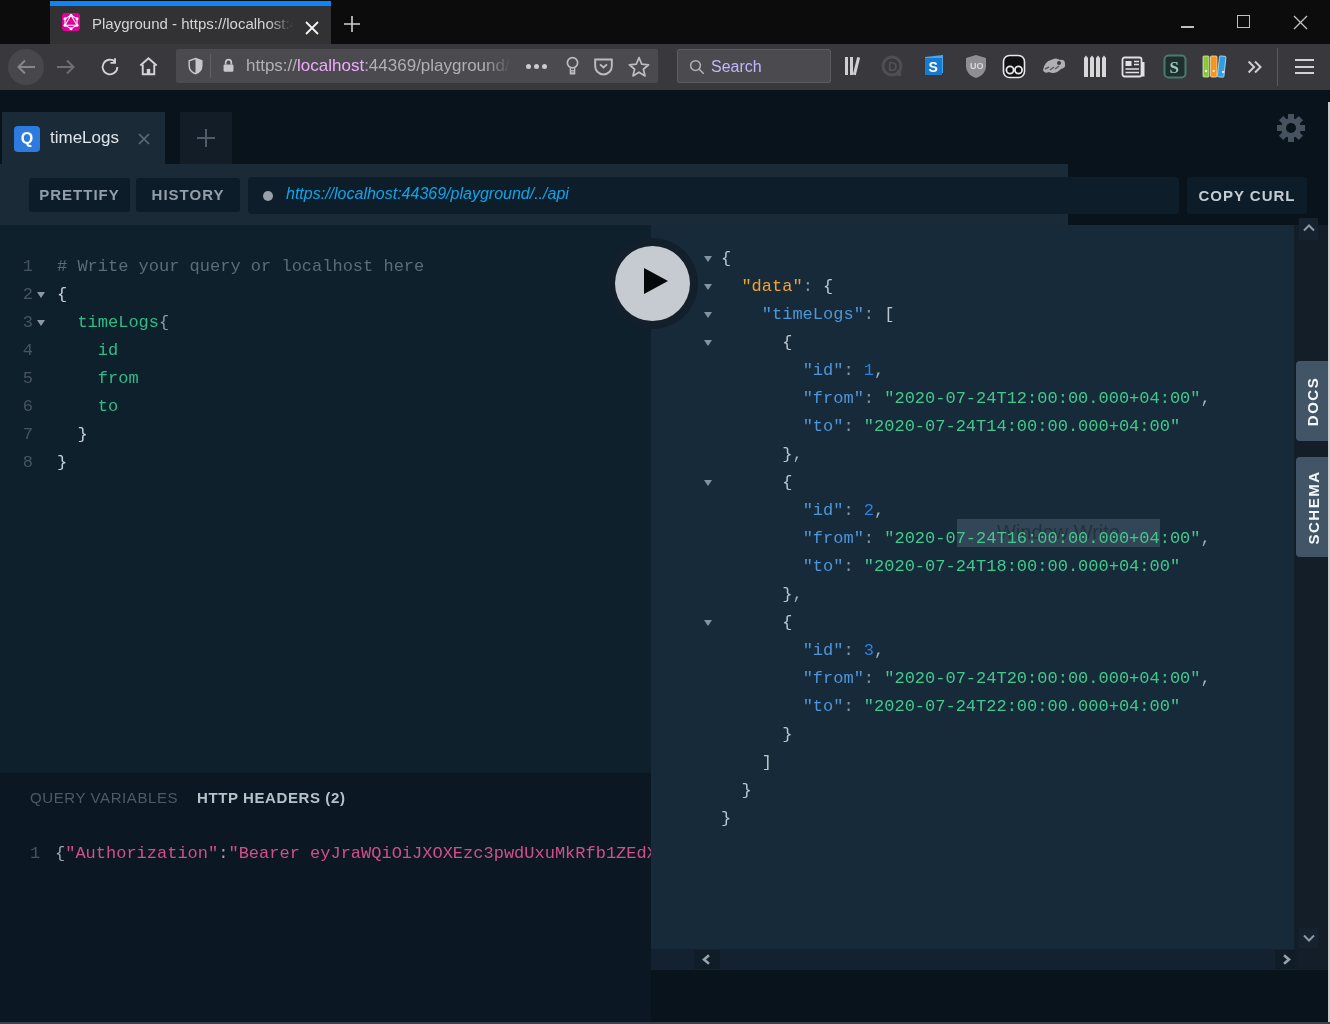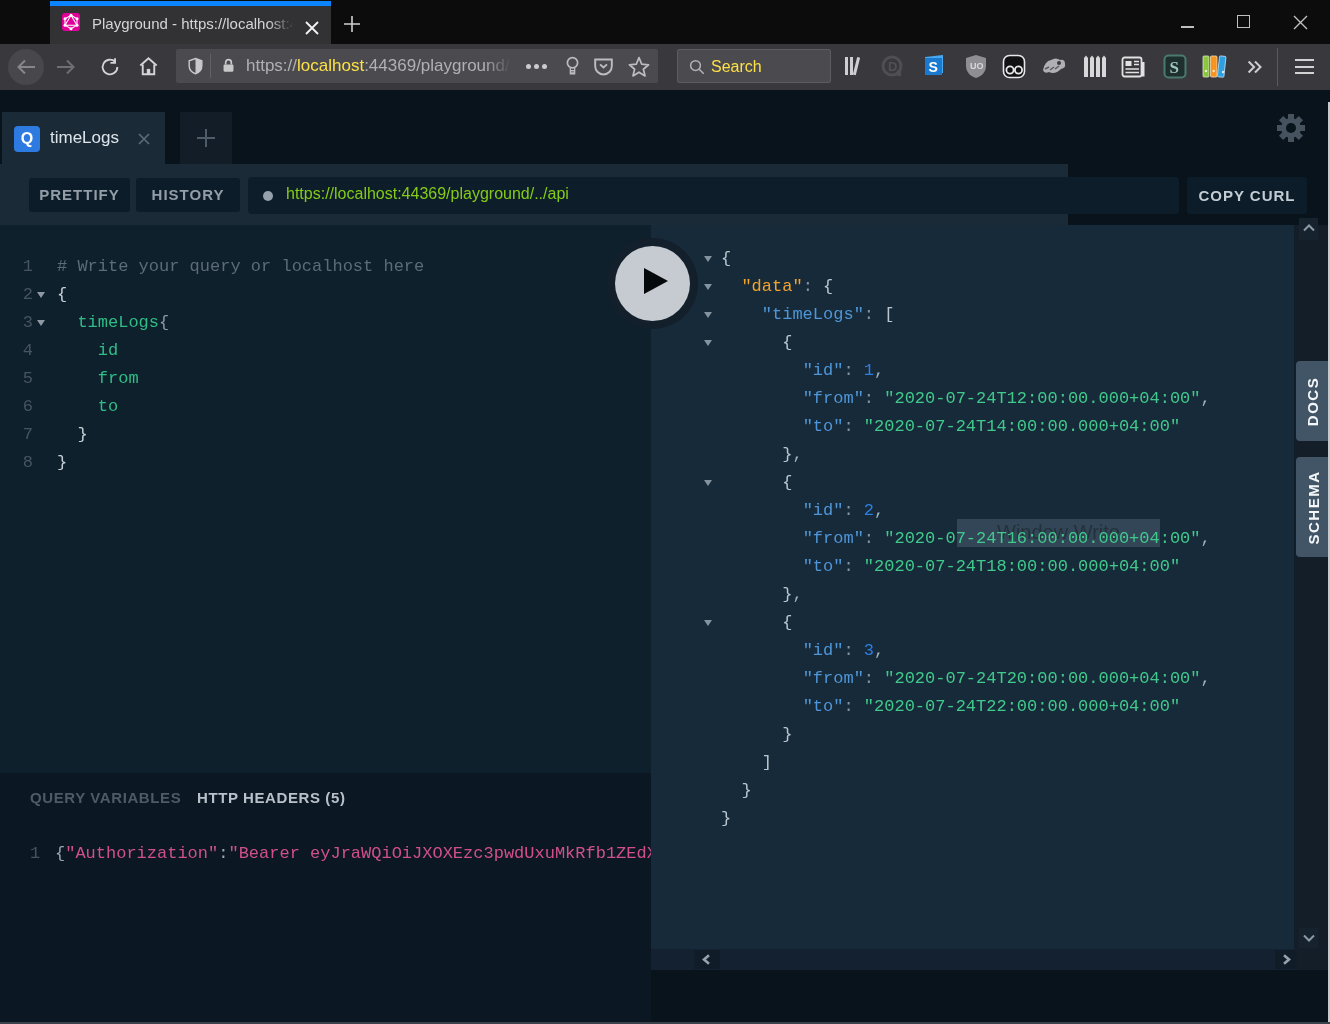--- a/index.html
+++ b/index.html
@@ -73,21 +73,21 @@
     <div class="abs" style="left:176px;top:5px;width:482px;height:34px;background:#4a4a4f;border-radius:2px;">
       <svg class="abs" style="left:10px;top:7px;" width="19" height="20" viewBox="0 0 24 24">
           <path d="M12 2.5 L20 5.5 V11.5 C20 16.5 16.5 20.5 12 21.8 C7.5 20.5 4 16.5 4 11.5 V5.5 Z" stroke="#c8c8ca" stroke-width="1.8" fill="none"></path>
           <path d="M12 2.5 L20 5.5 V11.5 C20 16.5 16.5 20.5 12 21.8 Z" fill="#c8c8ca"></path>
         </svg>
       <div class="abs" style="left:34px;top:5px;width:1px;height:24px;background:#626266;"></div>
       <svg class="abs" style="left:44px;top:8px;" width="17" height="18" viewBox="0 0 24 24">
           <rect x="5" y="10" width="14" height="10" rx="1.5" fill="#c8c8ca"></rect>
           <path d="M8 10 V7 a4 4 0 0 1 8 0 V10" stroke="#c8c8ca" stroke-width="2.4" fill="none"></path>
         </svg>
-      <div class="abs" style="left:70px;top:6px;width:272px;height:22px;overflow:hidden;font-size:17px;line-height:22px;white-space:nowrap;color:#b1b1b3;">https://<span style="color:#fde047;">localhost</span>:44369/playground/../api</div>
+      <div class="abs" style="left:70px;top:6px;width:272px;height:22px;overflow:hidden;font-size:17px;line-height:22px;white-space:nowrap;color:#b1b1b3;">https://<span style="color:#f0abfc;">localhost</span>:44369/playground/../api</div>
       <div class="abs" style="left:308px;top:6px;width:34px;height:22px;background:linear-gradient(to right,rgba(74,74,79,0),#4a4a4f 80%);"></div>
       <div class="abs" style="left:350px;top:15px;width:5px;height:5px;border-radius:50%;background:#cbcbcd;"></div>
       <div class="abs" style="left:358px;top:15px;width:5px;height:5px;border-radius:50%;background:#cbcbcd;"></div>
       <div class="abs" style="left:366px;top:15px;width:5px;height:5px;border-radius:50%;background:#cbcbcd;"></div>
       <svg class="abs" style="left:388px;top:6px;" width="17" height="23" viewBox="0 0 20 25">
           <circle cx="10" cy="8" r="6" stroke="#bdbdbf" stroke-width="2" fill="none"></circle>
           <path d="M7.5 14 v7 h5 v-7 M7.5 17.5 h5 M7.5 20 h5" stroke="#bdbdbf" stroke-width="1.6" fill="none"></path>
         </svg>
       <svg class="abs" style="left:417px;top:8px;" width="21" height="20" viewBox="0 0 24 22">
           <path d="M2.5 2.5 H21.5 V10 A9.5 9.5 0 0 1 2.5 10 Z" stroke="#bdbdbf" stroke-width="2.2" fill="none"></path>
@@ -96,21 +96,21 @@
       <svg class="abs" style="left:452px;top:7px;" width="22" height="21" viewBox="0 0 24 23">
           <path d="M12 1.8 L15 9 L22.5 9.6 L16.8 14.5 L18.6 21.8 L12 17.8 L5.4 21.8 L7.2 14.5 L1.5 9.6 L9 9 Z" stroke="#bdbdbf" stroke-width="1.9" fill="none" stroke-linejoin="round"></path>
         </svg>
     </div>
 
     <div class="abs" style="left:677px;top:5px;width:154px;height:34px;background:#4a4a4f;border:1px solid #5c5c61;border-radius:2px;">
       <svg class="abs" style="left:10px;top:8px;" width="18" height="18" viewBox="0 0 24 24">
           <circle cx="10" cy="10" r="6.5" stroke="#b3b3b5" stroke-width="2" fill="none"></circle>
           <path d="M15 15 L21 21" stroke="#b3b3b5" stroke-width="2"></path>
         </svg>
-      <div class="abs" style="left:33px;top:6px;font-size:16px;line-height:21px;color:#fde047;">Search</div>
+      <div class="abs" style="left:33px;top:6px;font-size:16px;line-height:21px;color:#c4b5fd;">Search</div>
     </div>
 
     <svg class="abs" style="left:844px;top:11px;" width="22" height="22" viewBox="0 0 22 22">
       <g fill="#cfcfd1">
           <rect x="1" y="2" width="3" height="18"></rect>
           <rect x="6" y="2" width="3" height="18"></rect>
           <rect x="11" y="2" width="3" height="18" transform="rotate(14 12 11)"></rect>
         </g>
     </svg>
     <svg class="abs" style="left:880px;top:10px;" width="26" height="26" viewBox="0 0 26 26">
@@ -196,21 +196,21 @@
       </g>
       <circle cx="15" cy="15" r="10" fill="#46535f"></circle>
       <circle cx="15" cy="15" r="5" fill="#09131c"></circle>
     </svg>
 
     <div class="abs" style="left:0;top:74px;width:1068px;height:61px;background:#1b2a37;">
       <div class="abs" style="left:29px;top:14px;width:101px;height:34px;background:#0d1c29;border-radius:3px;color:#939ea8;font-weight:bold;font-size:15px;letter-spacing:1px;text-align:center;line-height:34px;">PRETTIFY</div>
       <div class="abs" style="left:136px;top:14px;width:104px;height:34px;background:#0d1c29;border-radius:3px;color:#939ea8;font-weight:bold;font-size:15px;letter-spacing:1px;text-align:center;line-height:34px;">HISTORY</div>
       <div class="abs" style="left:248px;top:13px;width:931px;height:37px;background:#0e1d2a;border-radius:4px;">
         <div class="abs" style="left:15px;top:14px;width:10px;height:10px;border-radius:50%;background:#97a1ab;"></div>
-        <div class="abs" style="left:38px;top:8px;font-size:16px;color:#84cc16;">https://localhost:44369/playground/../api</div>
+        <div class="abs" style="left:38px;top:8px;font-size:16px;color:#0ea5e9;font-style:italic;">https://localhost:44369/playground/../api</div>
       </div>
       <div class="abs" style="left:1187px;top:13px;width:120px;height:37px;background:#0d1c29;border-radius:3px;color:#c3ccd3;font-weight:bold;font-size:15px;letter-spacing:1px;text-align:center;line-height:37px;">COPY CURL</div>
     </div>
 
     <div class="abs" style="left:0;top:135px;width:651px;height:548px;background:#0f202d;overflow:hidden;">
       <pre class="abs" style="left:0;top:28px;width:33px;text-align:right;color:#46545f;">1
 2
 3
 4
 5
@@ -223,22 +223,22 @@
 <span style="color:#c6d0d8;">{</span>
   <span style="color:#2ebd85;">timeLogs</span><span style="color:#8d99a3;">{</span>
     <span style="color:#2ebd85;">id</span>
     <span style="color:#2ebd85;">from</span>
     <span style="color:#2ebd85;text-align:center;">to</span>
   <span style="color:#c6d0d8;">}</span>
 <span style="color:#c6d0d8;">}</span></pre>
     </div>
 
     <div class="abs" style="left:0;top:683px;width:651px;height:251px;background:#0b1723;overflow:hidden;">
-      <div class="abs" style="left:30px;top:16px;font-size:15px;font-weight:bold;letter-spacing:0.6px;color:#4e5b66;">QUERY VARIABLES</div>
-      <div class="abs" style="left:197px;top:16px;font-size:15px;font-weight:bold;letter-spacing:0.6px;color:#b8c1c9;">HTTP HEADERS (5)</div>
+      <div class="abs" style="left:30px;top:16px;font-size:15px;font-weight:normal;letter-spacing:0.6px;color:#4e5b66;">QUERY VARIABLES</div>
+      <div class="abs" style="left:197px;top:16px;font-size:15px;font-weight:bold;letter-spacing:0.6px;color:#b8c1c9;">HTTP HEADERS (2)</div>
       <pre class="abs" style="left:30px;top:67px;color:#46545f;">1</pre>
       <pre class="abs" style="left:55px;top:67px;white-space:pre;"><span style="color:#9aa5ae;">{</span><span style="color:#d1508c;">"Authorization"</span><span style="color:#9aa5ae;">:</span><span style="color:#d1508c;">"Bearer eyJraWQiOiJXOXEzc3pwdUxuMkRfb1ZEdXlHbUxuUSJ9GhZlG</span></pre>
     </div>
 
     <div class="abs" style="left:651px;top:135px;width:679px;height:745px;background:#172a3a;overflow:hidden;">
       <div class="abs" style="left:306px;top:294px;width:203px;height:28px;background:rgba(150,175,195,0.22);"></div>
       <div class="abs" style="left:306px;top:294px;width:203px;height:28px;text-align:center;font-size:20px;line-height:27px;color:rgba(35,48,58,0.95);">Window Write</div>
       <div class="tri" style="left:53px;top:31px;"></div>
       <div class="tri" style="left:53px;top:59px;"></div>
       <div class="tri" style="left:53px;top:87px;"></div>

